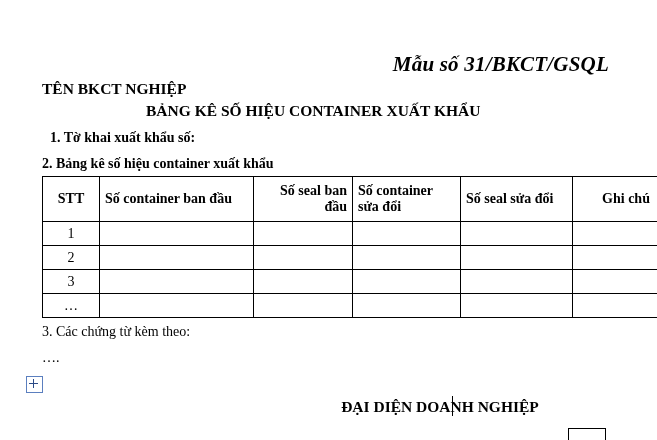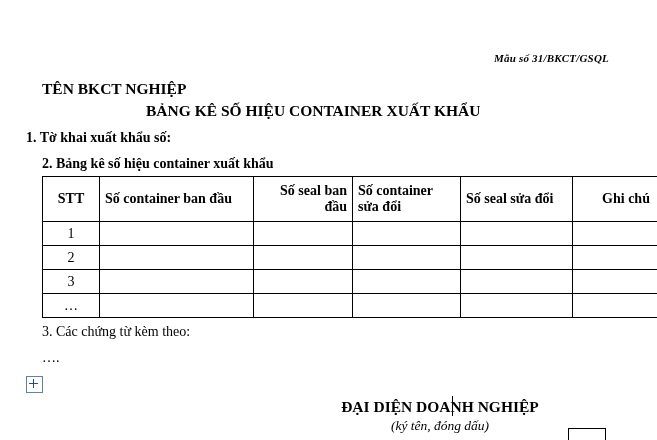--- a/index.html
+++ b/index.html
@@ -21,40 +21,40 @@
     top: 0;
     width: 657px;
     height: 440px;
   }
   .form-code {
     position: absolute;
     right: 48px;
     top: 52px;
     font-style: italic;
     font-weight: bold;
-    font-size: 11px;
+    font-size: 21px;
     letter-spacing: 0.2px;
   }
   .company-name {
     position: absolute;
     left: 42px;
     top: 80px;
     font-weight: bold;
     font-size: 15.5px;
   }
   .doc-title {
     position: absolute;
     left: 146px;
     top: 102px;
     font-weight: bold;
     font-size: 15.5px;
   }
   .line-1 {
     position: absolute;
-    left: 26px;
+    left: 50px;
     top: 130px;
     font-weight: bold;
     font-size: 14px;
   }
   .line-2 {
     position: absolute;
     left: 42px;
     top: 156px;
     font-weight: bold;
     font-size: 14px;
@@ -227,20 +227,19 @@
     </tbody>
   </table>
 
   <div class="line-3">3. Các chứng từ kèm theo:</div>
   <div class="line-4">….</div>
 
   <div class="handle"></div>
 
   <div class="signature-block">
     <div class="signature-title">ĐẠI DIỆN DOANH NGHIỆP</div>
-    <div class="signature-sub">(ký tên, đóng dấu)</div>
   </div>
 
   <div class="cursor-caret"></div>
 
   <div class="corner-box"></div>
 
 </div>
 
 </body></html>

